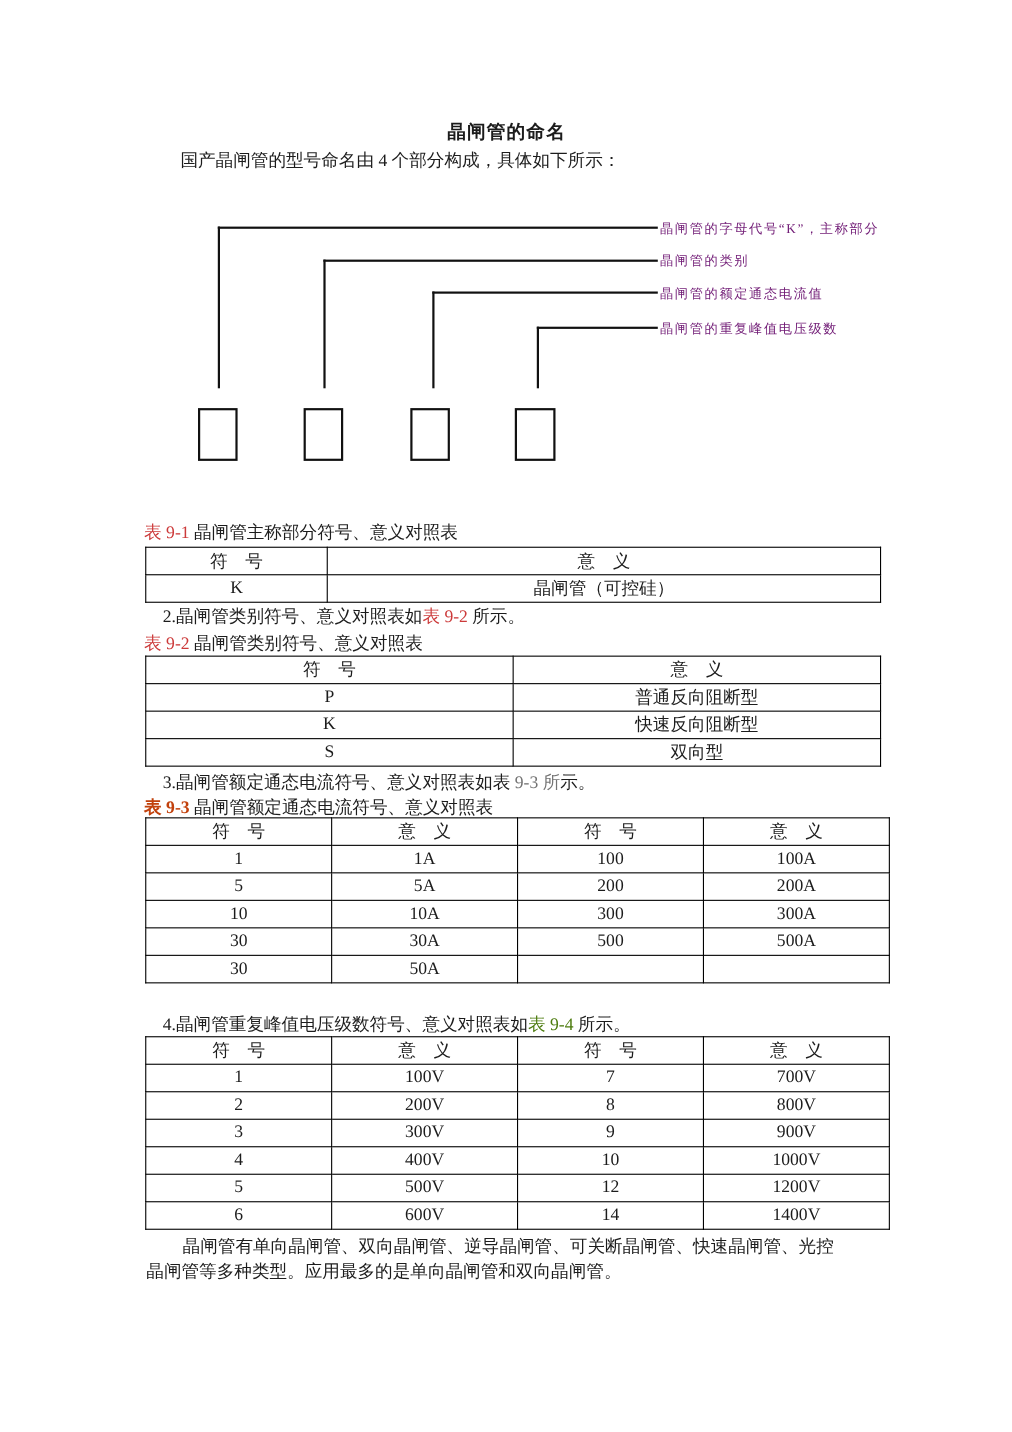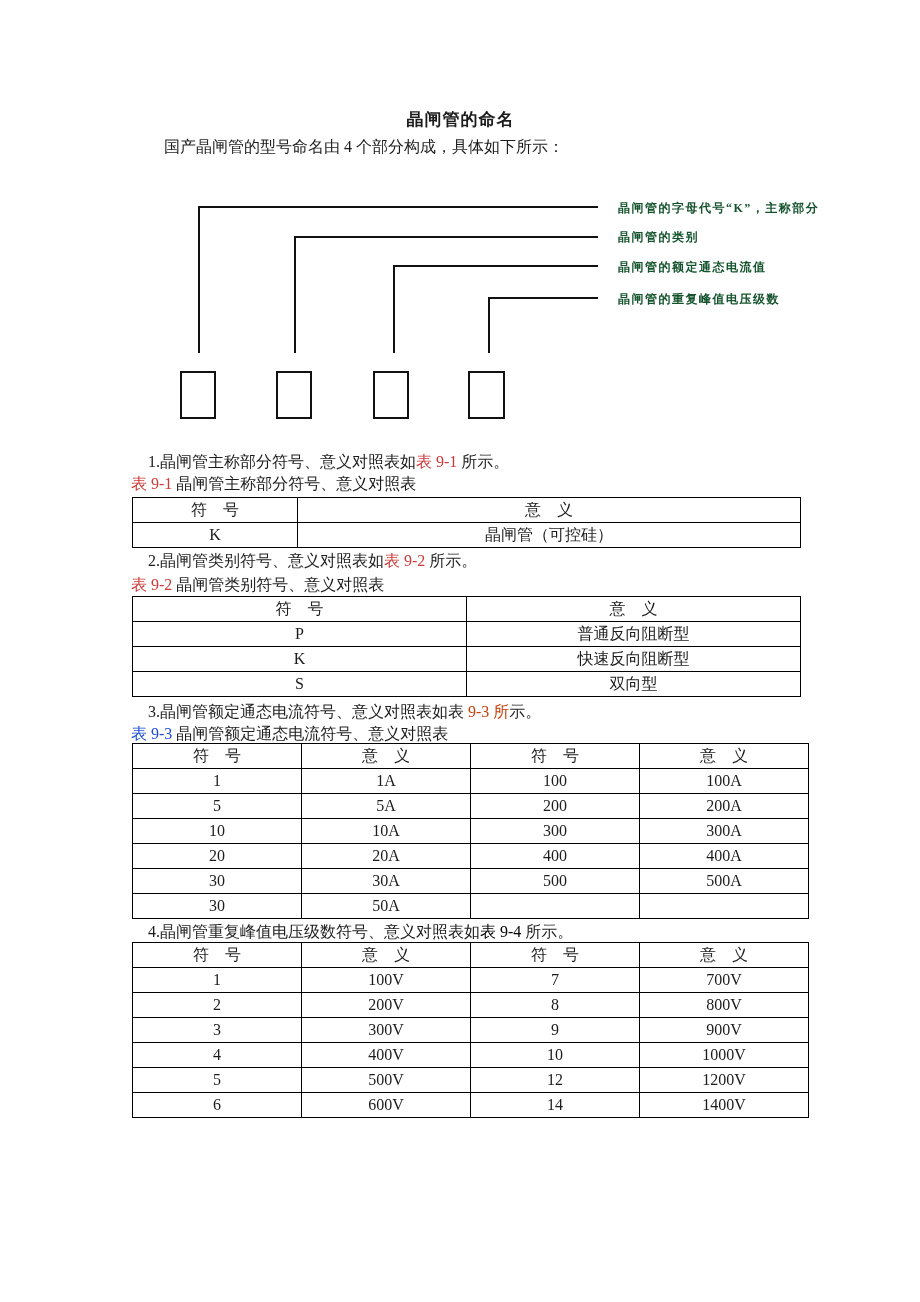--- a/index.html
+++ b/index.html
@@ -21,22 +21,22 @@
   .intro{left:164px;top:136px;}
   .item-line{left:148px;}
   .caption{left:131px;width:659px;text-align:left;font-size:16px;white-space:nowrap;}
   .red{}
   
   .dline{background:#111;}
   .hline{height:2px;}
   .vline{width:2px;}
   .dbox{border:2px solid #111;background:#fff;}
   .dlabel{
-    font-weight:bold;font-size:12px;letter-spacing:1.5px;white-space:nowrap;
-    left:618px;color:#14532d;
+    font-weight:normal;font-size:12px;letter-spacing:1.5px;white-space:nowrap;
+    left:600px;color:#701a75;
   }
   
   table.doc{
     border-collapse:collapse;table-layout:fixed;
     width:658px;left:132px;
     font-size:16px;
   }
   table.doc td{
     border:1px solid #000;
     height:24px;padding:0 2px;
@@ -80,23 +80,20 @@
     <div class="abs dbox" style="left:276px;top:371px;width:32px;height:44px;"></div>
     <div class="abs dbox" style="left:373px;top:371px;width:32px;height:44px;"></div>
     <div class="abs dbox" style="left:468px;top:371px;width:33px;height:44px;"></div>
 
     <div class="abs dlabel" style="top:200px;">晶闸管的字母代号“K”，主称部分</div>
     <div class="abs dlabel" style="top:229px;">晶闸管的类别</div>
     <div class="abs dlabel" style="top:259px;">晶闸管的额定通态电流值</div>
     <div class="abs dlabel" style="top:291px;">晶闸管的重复峰值电压级数</div>
   </div>
 
-  <div class="abs body-text item-line" style="top:451px;">
-    <span>1.晶闸管主称部分符号、意义对照表如</span><span class="red" style="color: rgb(204, 58, 58);">表 9-1</span><span> 所示。</span>
-  </div>
   <div class="abs caption" style="top:474px;">
     <span class="red" style="color: rgb(204, 58, 58);">表 9-1</span><span> 晶闸管主称部分符号、意义对照表</span>
   </div>
   <table class="abs doc t1" style="top:497px;">
       <tbody>
         <tr>
           <td>符　号</td>
           <td>意　义</td>
         </tr>
         <tr>
@@ -127,24 +124,24 @@
           <td>快速反向阻断型</td>
         </tr>
         <tr>
           <td>S</td>
           <td>双向型</td>
         </tr>
       </tbody>
     </table>
 
   <div class="abs body-text item-line" style="top:701px;">
-    <span>3.晶闸管额定通态电流符号、意义对照表如表 </span><span class="red" style="color: #c2410c;">9-3 所</span><span>示。</span>
+    <span>3.晶闸管额定通态电流符号、意义对照表如表 </span><span class="red" style="color: #737373;">9-3 所</span><span>示。</span>
   </div>
   <div class="abs caption" style="top:724px;">
-    <span class="red" style="color: #1d4ed8;">表 9-3</span><span> 晶闸管额定通态电流符号、意义对照表</span>
+    <span class="red" style="color: #c2410c; font-weight: bold;">表 9-3</span><span> 晶闸管额定通态电流符号、意义对照表</span>
   </div>
   <table class="abs doc t4c" style="top:743px;">
       <tbody>
         <tr>
           <td>符　号</td>
           <td>意　义</td>
           <td>符　号</td>
           <td>意　义</td>
         </tr>
         <tr>
@@ -159,42 +156,36 @@
           <td>200</td>
           <td>200A</td>
         </tr>
         <tr>
           <td>10</td>
           <td>10A</td>
           <td>300</td>
           <td>300A</td>
         </tr>
         <tr>
-          <td>20</td>
-          <td>20A</td>
-          <td>400</td>
-          <td>400A</td>
-        </tr>
-        <tr>
           <td>30</td>
           <td>30A</td>
           <td>500</td>
           <td>500A</td>
         </tr>
         <tr>
           <td>30</td>
           <td>50A</td>
           <td></td>
           <td></td>
         </tr>
       </tbody>
     </table>
 
   <div class="abs body-text item-line" style="top:921px;">
-    <span>4.晶闸管重复峰值电压级数符号、意义对照表如</span><span class="red" style="color: #000000;">表 9-4</span><span> 所示。</span>
+    <span>4.晶闸管重复峰值电压级数符号、意义对照表如</span><span class="red" style="color: #4d7c0f;">表 9-4</span><span> 所示。</span>
   </div>
   <table class="abs doc t4c" style="top:942px;">
       <tbody>
         <tr>
           <td>符　号</td>
           <td>意　义</td>
           <td>符　号</td>
           <td>意　义</td>
         </tr>
         <tr>
@@ -229,14 +220,18 @@
         </tr>
         <tr>
           <td>6</td>
           <td>600V</td>
           <td>14</td>
           <td>1400V</td>
         </tr>
       </tbody>
     </table>
 
+  <div class="abs footer-par">
+    <span class="ind"></span><span>晶闸管有单向晶闸管、双向晶闸管、逆导晶闸管、可关断晶闸管、快速晶闸管、光控</span><br>
+    <span>晶闸管等多种类型。应用最多的是单向晶闸管和双向晶闸管。</span>
+  </div>
 
 </div>
 
 </body></html>

